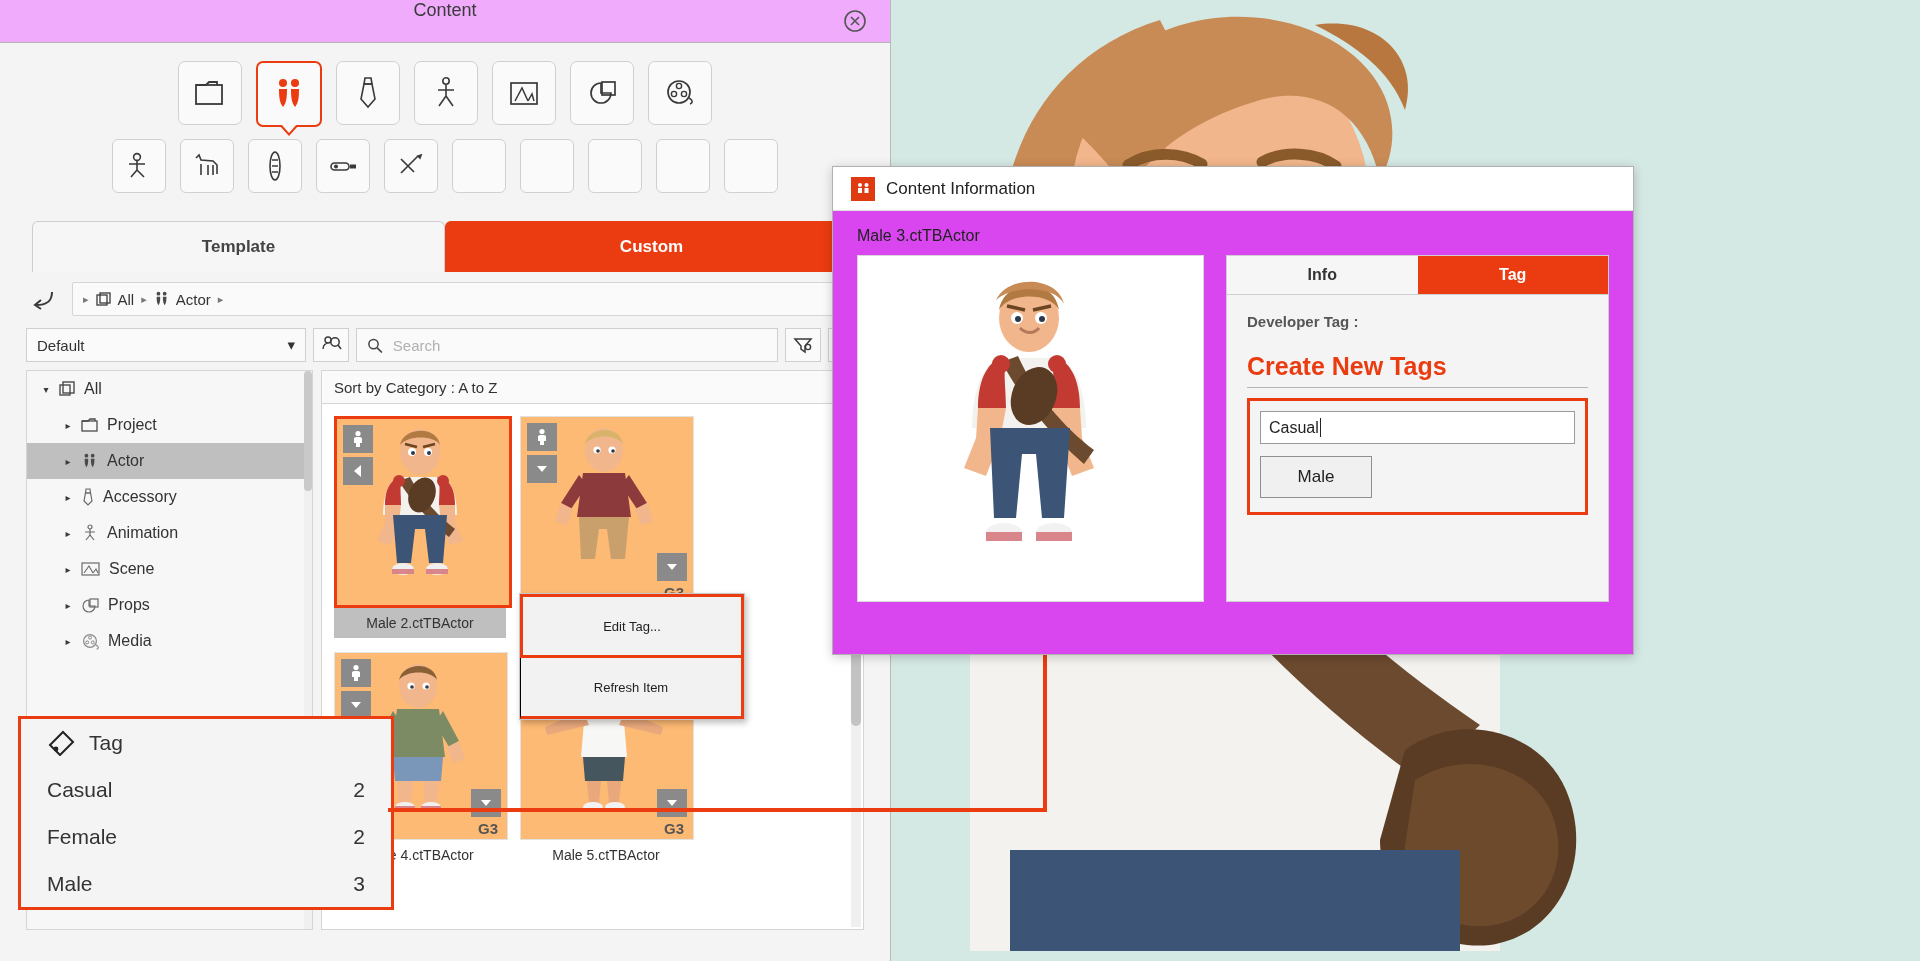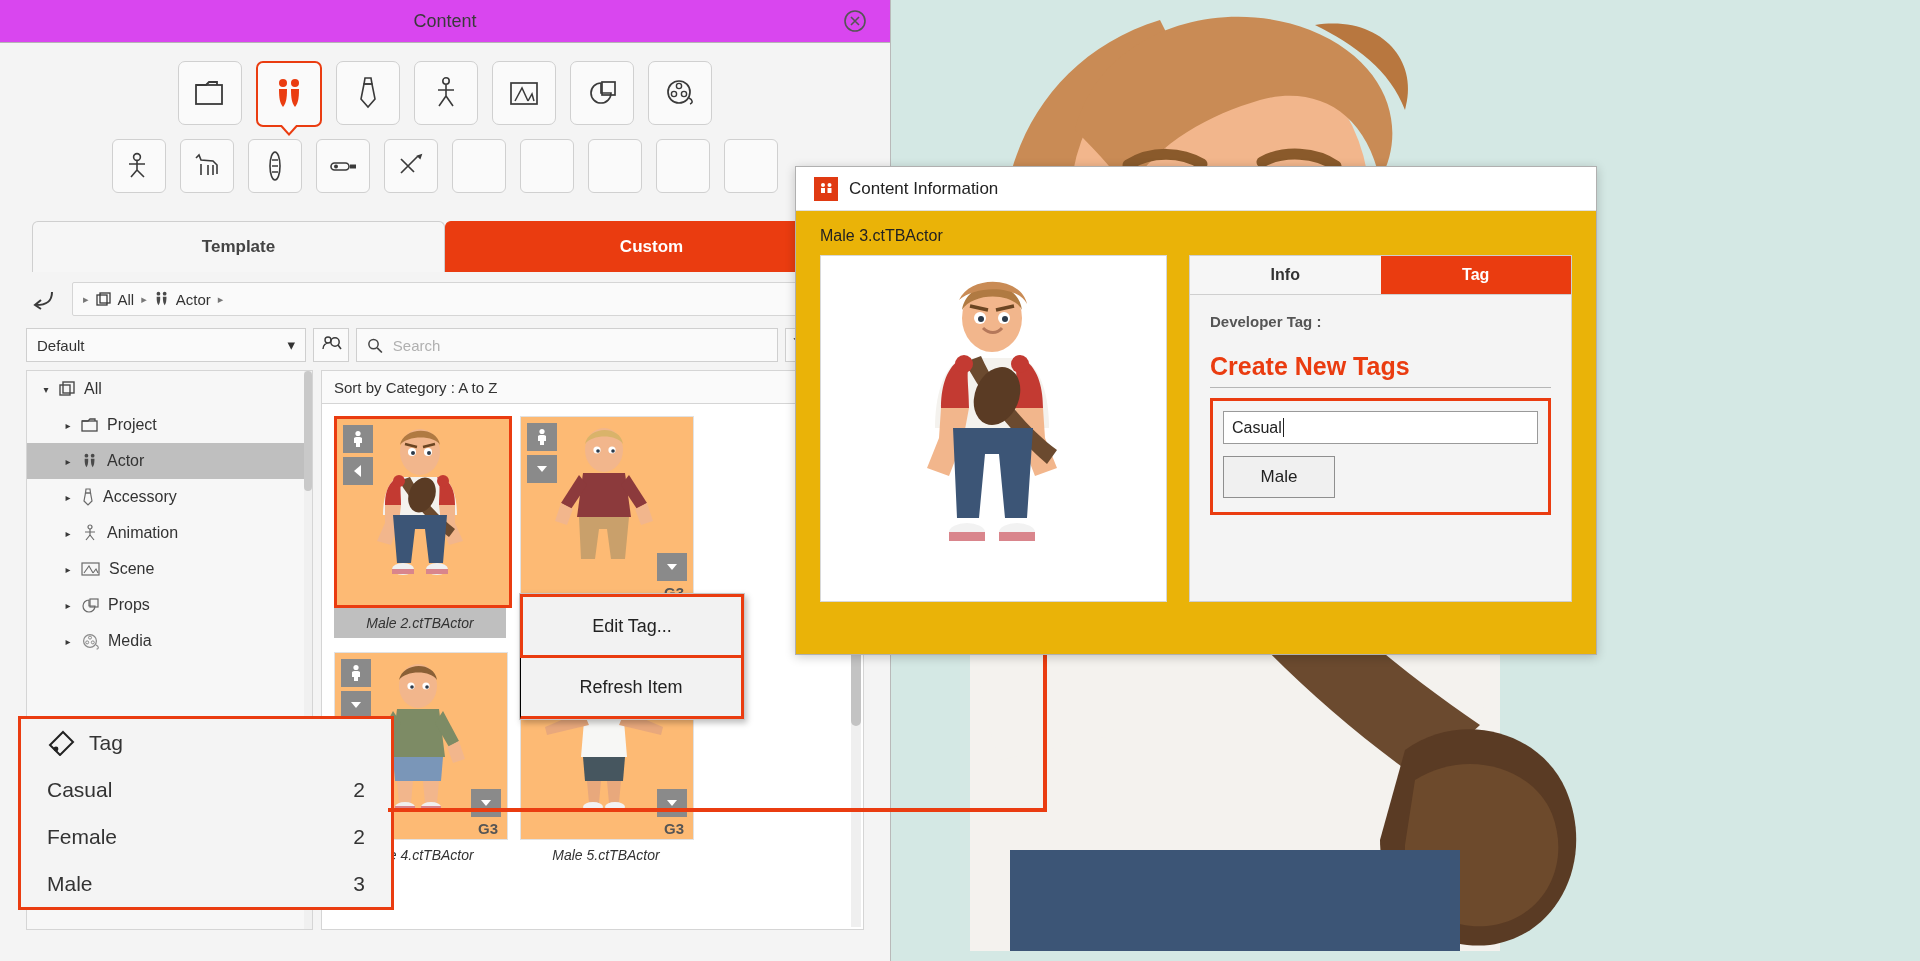--- a/index.html
+++ b/index.html
@@ -12,22 +12,22 @@
   #bg-illustration{position:absolute;inset:0;background:#d4e8e4;}
   .bg-split{position:absolute;left:0;top:0;width:890px;height:961px;background:#ffffff;}
   .char-svg{position:absolute;right:-40px;top:-10px;}
 
   
   #content-window{
     position:absolute;left:0;top:0;width:890px;height:961px;
     background:#f2f2f2;border-right:1px solid #b9b9b9;
   }
   #content-titlebar{
-    height:42px;background:#d946ef;position:relative;
-    display:flex;align-items:center;justify-content:center;
+    height:42px;background:#f0abfc;position:relative;
+    display:flex;align-items:flex-start;justify-content:center;
     border-bottom:1px solid #b5b5b5;
   }
   #content-titlebar .title{font-size:18px;color:#3a3a3a;}
   #close-btn{position:absolute;right:22px;top:50%;transform:translateY(-50%);
     width:26px;height:26px;cursor:pointer;}
   .win-body{background:#f4f4f4;height:919px;}
 
   
   .icon-rows{padding:18px 0 6px 0;}
   .icon-row{display:flex;justify-content:center;gap:14px;margin-bottom:12px;}
@@ -99,21 +99,21 @@
     padding:0 12px;font-size:15px;color:#333;}
   .thumb-area{flex:1;border:1px solid #d5d5d5;border-top:none;background:#fff;position:relative;overflow:hidden;}
   .thumb-grid{display:flex;flex-wrap:wrap;gap:14px;padding:12px;}
   .thumb{width:172px;}
   .thumb-img{
     width:172px;height:186px;background:#fdba74;border:1px solid #e2e2e2;position:relative;overflow:hidden;
     cursor:pointer;
   }
   .thumb.selected .thumb-img{border:3px solid #ea3c10;}
   .thumb-label{height:30px;display:flex;align-items:center;justify-content:center;
-    font-size:14px;color:#333;font-style:italic;}
+    font-size:14px;color:#333;}
   .thumb.selected .thumb-label{background:#bfbfbf;}
   .badge{
     position:absolute;width:30px;height:28px;background:#8a8a8a;
     display:flex;align-items:center;justify-content:center;
   }
   .badge.b1{left:6px;top:6px;}
   .badge.b2{left:6px;top:38px;}
   .badge.br{right:6px;bottom:22px;}
   .gen-label{position:absolute;right:9px;bottom:2px;font-size:15px;color:#555;font-weight:bold;}
 
@@ -130,27 +130,27 @@
   .tagrow .name{flex:1;}
   .tagrow .count{font-size:21px;color:#333;}
   .tagrow.header{gap:14px;}
 
   
   #context-menu{
     position:absolute;left:519px;top:593px;width:224px;background:#f2f2f2;
     border:1px solid #c8c8c8;z-index:45;box-shadow:2px 3px 6px rgba(0,0,0,.25);
   }
   #context-menu .mi{height:58px;display:flex;align-items:center;justify-content:center;
-    font-size:18px;color:#222;cursor:pointer;}
+    font-size:13px;color:#222;cursor:pointer;}
   #context-menu .mi.hl{border:3px solid #ea3c10;}
   #context-menu .mi.last{border-bottom:3px solid #ea3c10;border-left:1px solid #000000;border-right:3px solid #ea3c10;}
 
   
   #content-info{
-    position:absolute;left:795px;top:166px;width:800px;height:487px;background:#eab308;
+    position:absolute;left:832px;top:166px;width:800px;height:487px;background:#d946ef;
     border:1px solid #b0b0b0;z-index:50;box-shadow:0 2px 10px rgba(0,0,0,.2);
   }
   #ci-title{height:43px;display:flex;align-items:center;gap:11px;padding:0 18px;
     border-bottom:1px solid #e0e0e0;background:#fff;}
   #ci-title .t{font-size:17px;color:#222;}
   .ci-logo{width:24px;height:24px;background:#e03a12;display:flex;align-items:center;justify-content:center;}
   #ci-sub{font-size:16px;color:#222;padding:16px 24px 10px 24px;}
   .ci-body{display:flex;padding:0 24px 24px 24px;gap:22px;}
   .preview{width:345px;height:345px;border:1px solid #d8d8d8;background:#fff;position:relative;}
   .ci-right{flex:1;display:flex;flex-direction:column;}

